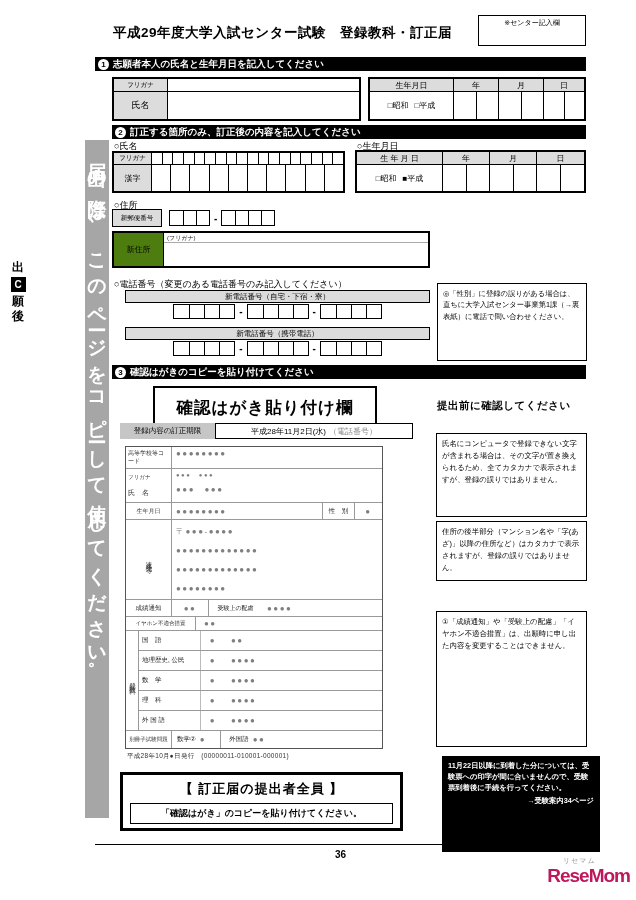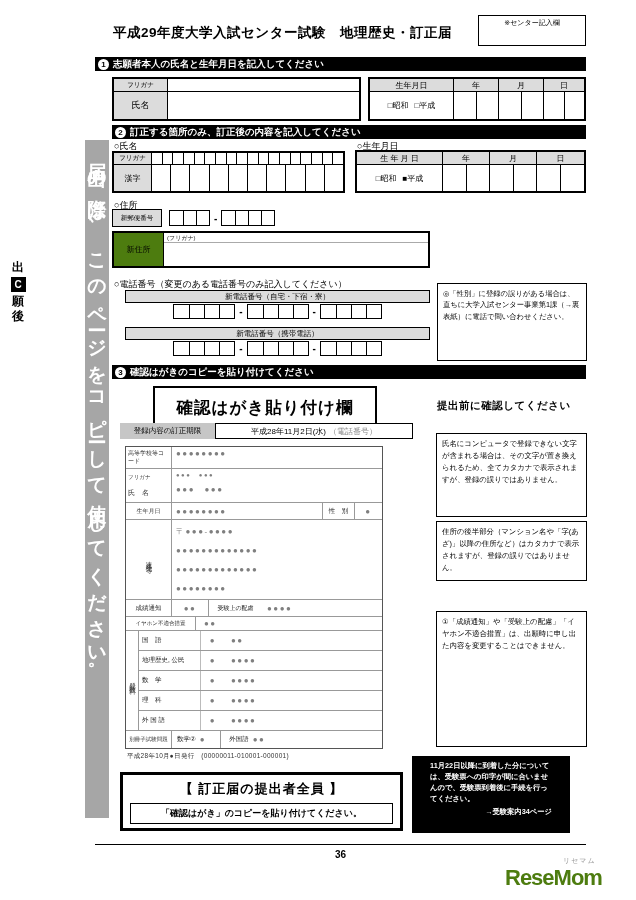--- a/index.html
+++ b/index.html
@@ -93,51 +93,51 @@
   .ky-name { flex:0 0 62px; font-size:6.5px; padding-left:3px; border-right:1px solid #bbb; align-self:stretch; display:flex; align-items:center; }
   .ky-dot { flex:0 0 24px; text-align:center; }
   .ky-dots { flex:1; padding-left:6px; }
   .issue-line { position:absolute; left:127px; top:752px; font-size:6.5px; color:#333; letter-spacing:.3px; }
 
   .noteb { position:absolute; left:436px; width:151px; border:1.2px solid #000; padding:4px 5px; font-size:7.4px; line-height:1.6; }
   .note1 { top:433px; height:84px; }
   .note2 { top:521px; height:60px; }
   .note3 { top:611px; height:136px; }
   .note3 p + p { margin-top:7px; }
-  .black-note { position:absolute; left:412px; top:756px; width:158px; height:77px; background:#000; color:#fff; padding:5px 18px; font-size:7.3px; line-height:1.5; font-weight:bold; }
+  .black-note { position:absolute; left:442px; top:756px; width:158px; height:96px; background:#000; color:#fff; padding:5px 6px; font-size:7.3px; line-height:1.5; font-weight:bold; }
   .black-link { text-align:right; margin-top:2px; }
 
   .bottom-box { position:absolute; left:120px; top:772px; width:283px; height:59px; border:3px solid #000; padding:5px 7px; text-align:center; }
   .bb1 { font-size:13px; font-weight:bold; letter-spacing:1px; }
   .bb2 { border:1.5px solid #000; margin-top:5px; padding:3px 0; font-size:9px; font-weight:bold; }
 
   .footer-line { position:absolute; left:95px; top:844px; width:491px; border-top:1.2px solid #000; }
   .page-num { position:absolute; left:95px; top:849px; width:491px; text-align:center; font-size:10px; font-weight:bold; }
 
   .logo { position:absolute; left:505px; top:856px; width:125px; text-align:left; }
   .logo-kana { font-size:7px; color:#9c9c9c; letter-spacing:1px; padding-left:58px; }
-  .logo-word { font-size:22px; font-weight:bold; color:#4d7c0f; letter-spacing:-1px; line-height:1.05; }
+  .logo-word { font-size:19px; font-weight:bold; color:#be185d; letter-spacing:-1px; line-height:1.05;text-align:right; }
 </style>
 </head>
 <body>
 
 <div class="page">
 
   <div class="side-tab">
     <div class="tab-ch">出</div>
     <div class="tab-c">C</div>
     <div class="tab-ch">願</div>
     <div class="tab-ch">後</div>
   </div>
 
   <div class="sidebar">
     <span class="vtext">届出の際は、このページをコピーして使用してください。</span>
   </div>
 
-  <div class="title">平成29年度大学入試センター試験　地理歴史・訂正届</div>
+  <div class="title">平成29年度大学入試センター試験　登録教科・訂正届</div>
 
   <div class="center-box">
     <span>※センター記入欄</span>
   </div>
 
   <div class="bar bar1">
     <span class="circ">1</span>
     <span>志願者本人の氏名と生年月日を記入してください</span>
   </div>
 

